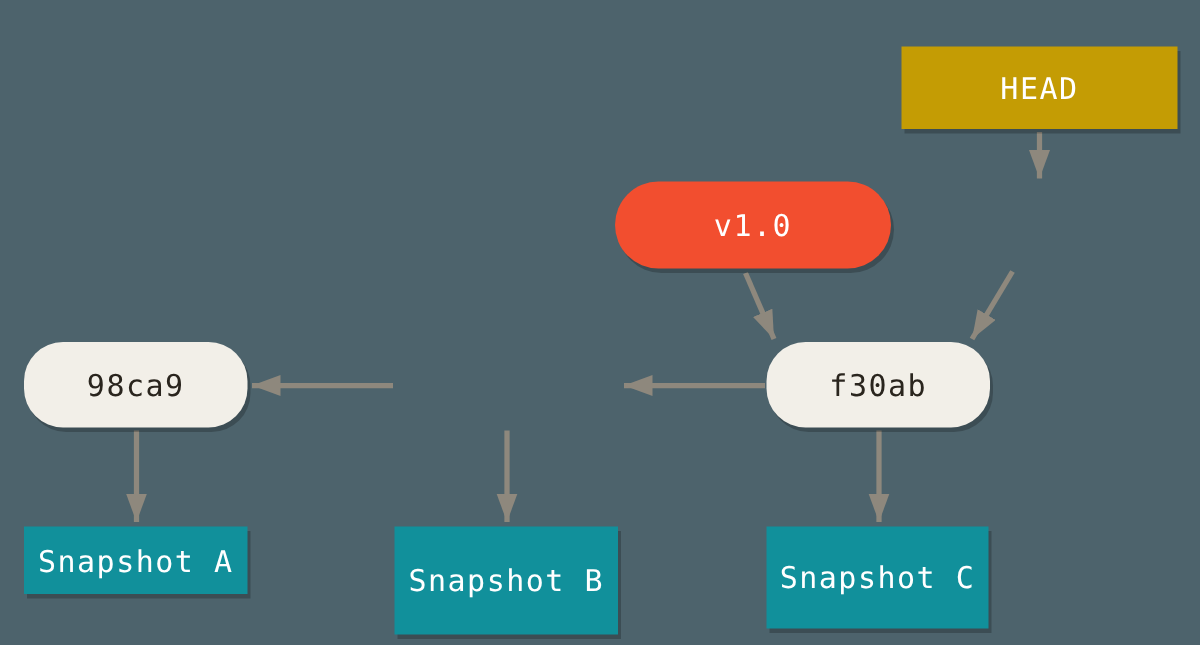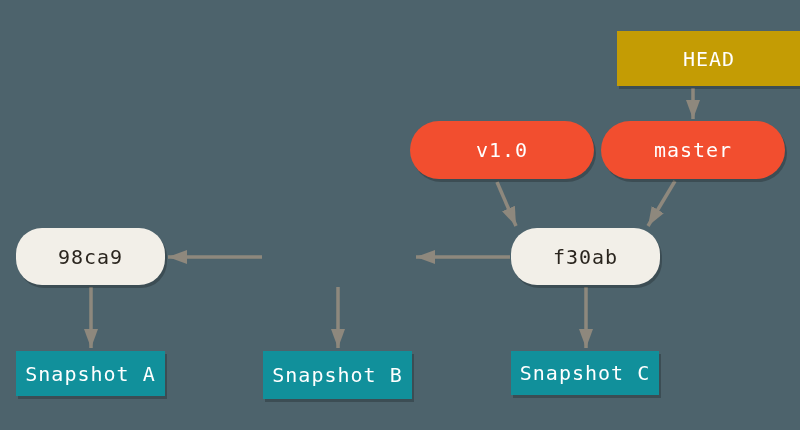--- a/index.html
+++ b/index.html
@@ -40,41 +40,40 @@
     white-space: pre;
   }
   .node.ref {
     background: var(--ref, #F24E2F);
     color: var(--label-text, #FFFFFF);
     border-radius: 29px;
   }
   .node.head-node {
     background: var(--head, #C49C04);
     color: var(--label-text, #FFFFFF);
-    margin-left: 16px;
   }
   .node.commit {
     background: var(--commit-fill, #F2EFE8);
     color: var(--commit-text, #2A251E);
     border-radius: 26px;
   }
   .node.snapshot {
     background: var(--snapshot, #11909B);
     color: var(--label-text, #FFFFFF);
   }
   
   #box-head     { left: 601px; top: 31px;  width: 184px; height: 55px; }
   #box-tag      { left: 410px; top: 121px; width: 184px; height: 58px; }
   #box-master   { left: 601px; top: 121px; width: 184px; height: 58px; }
   #box-commit-0 { left: 16px;  top: 228px; width: 149px; height: 57px; }
   #box-commit-1 { left: 264px; top: 228px; width: 148px; height: 57px; }
   #box-commit-2 { left: 511px; top: 228px; width: 149px; height: 57px; justify-content: center; }
   #box-snap-0   { left: 16px;  top: 351px; width: 149px; height: 45px; }
-  #box-snap-1   { left: 263px; top: 351px; width: 149px; height: 48px; }
-  #box-snap-2   { left: 511px; top: 351px; width: 148px; height: 44px; }
+  #box-snap-1   { left: 263px; top: 351px; width: 149px; height: 72px; }
+  #box-snap-2   { left: 511px; top: 351px; width: 148px; height: 68px; }
 </style>
 </head>
 <body>
 
 <div class="canvas">
 
   <svg class="arrows" viewBox="0 0 800 430" xmlns="http://www.w3.org/2000/svg">
     <defs>
       <marker id="ah" markerUnits="userSpaceOnUse" markerWidth="20" markerHeight="16" refX="19" refY="7" orient="auto">
         <polygon class="arrowhead-shape" points="0,0 19,7 0,14"></polygon>
@@ -91,23 +90,20 @@
   </svg>
 
   <div class="node head-node" id="box-head">
     <span>HEAD</span>
   </div>
 
   <div class="node ref" id="box-tag">
     <span>v1.0</span>
   </div>
 
-  <div class="node ref" id="box-master">
-    <span>master</span>
-  </div>
 
   <div class="node commit" id="box-commit-0">
     <span>98ca9</span>
   </div>
   <div class="node commit" id="box-commit-2">
     <span>f30ab</span>
   </div>
 
   <div class="node snapshot" id="box-snap-0">
     <span>Snapshot A</span>

